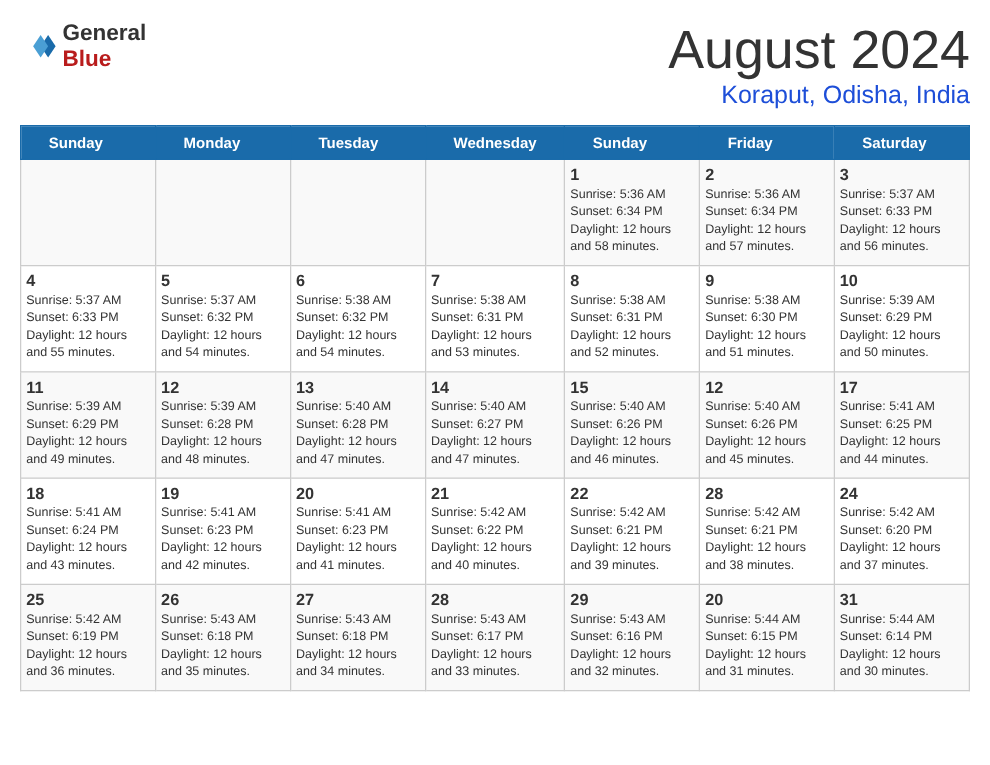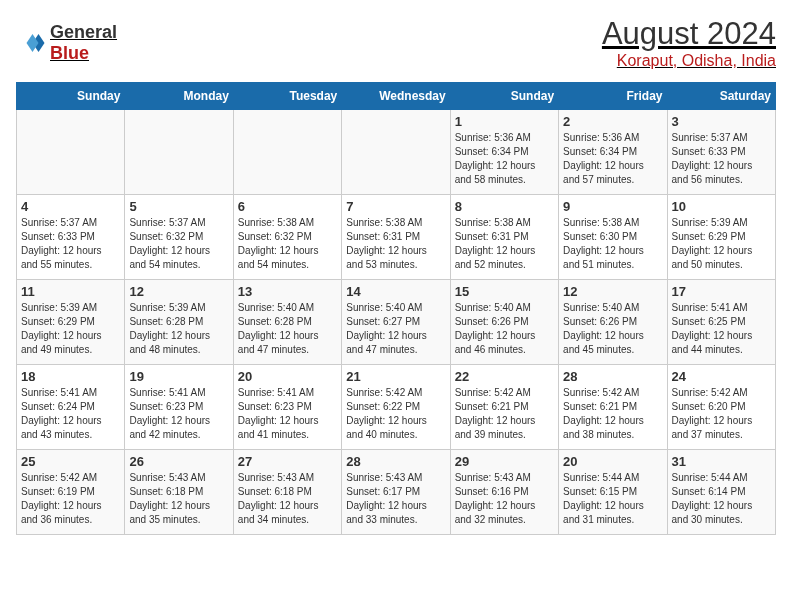--- a/index.html
+++ b/index.html
@@ -6,23 +6,22 @@
     body {
       font-family: Arial, sans-serif;
       background: #fff;
       width: 792px;
       min-height: 612px;
       padding: 16px;
     }
     .header-section {
       display: flex;
       justify-content: space-between;
-      align-items: center;
+      align-items: flex-start;
       margin-bottom: 12px;
-      text-decoration: underline;
     }
     .logo {
       display: flex;
       align-items: center;
     }
     .logo-text {
       display: flex;
       flex-direction: column;
       font-size: 18px;
       font-weight: bold;
@@ -31,38 +30,38 @@
     .logo-blue { color: #b91c1c; }
     .logo-icon {
       width: 30px;
       height: 30px;
       margin-right: 4px;
     }
     .title-block {
       text-align: right;
     }
     .month-title {
-      font-size: 31px;
+      font-size: 43px;
       color: #333;
       font-weight: normal;
     }
     .location-title {
-      font-size: 16px;
-      color: #b91c1c;
+      font-size: 20px;
+      color: #1d4ed8;
     }
     .calendar-table {
       width: 100%;
       border-collapse: collapse;
       font-size: 11px;
     }
     .calendar-table th {
       background-color: #1a6baa;
       color: #fff;
-      padding: 6px 4px;
-      text-align: right;
+      padding: 6px 22px;
+      text-align: left;
       font-size: 12px;
       border: 1px solid #1a6baa;
     }
     .calendar-table td {
       border: 1px solid #ccc;
       vertical-align: top;
       padding: 4px;
       width: calc(100% / 7);
       min-height: 80px;
       height: 85px;

